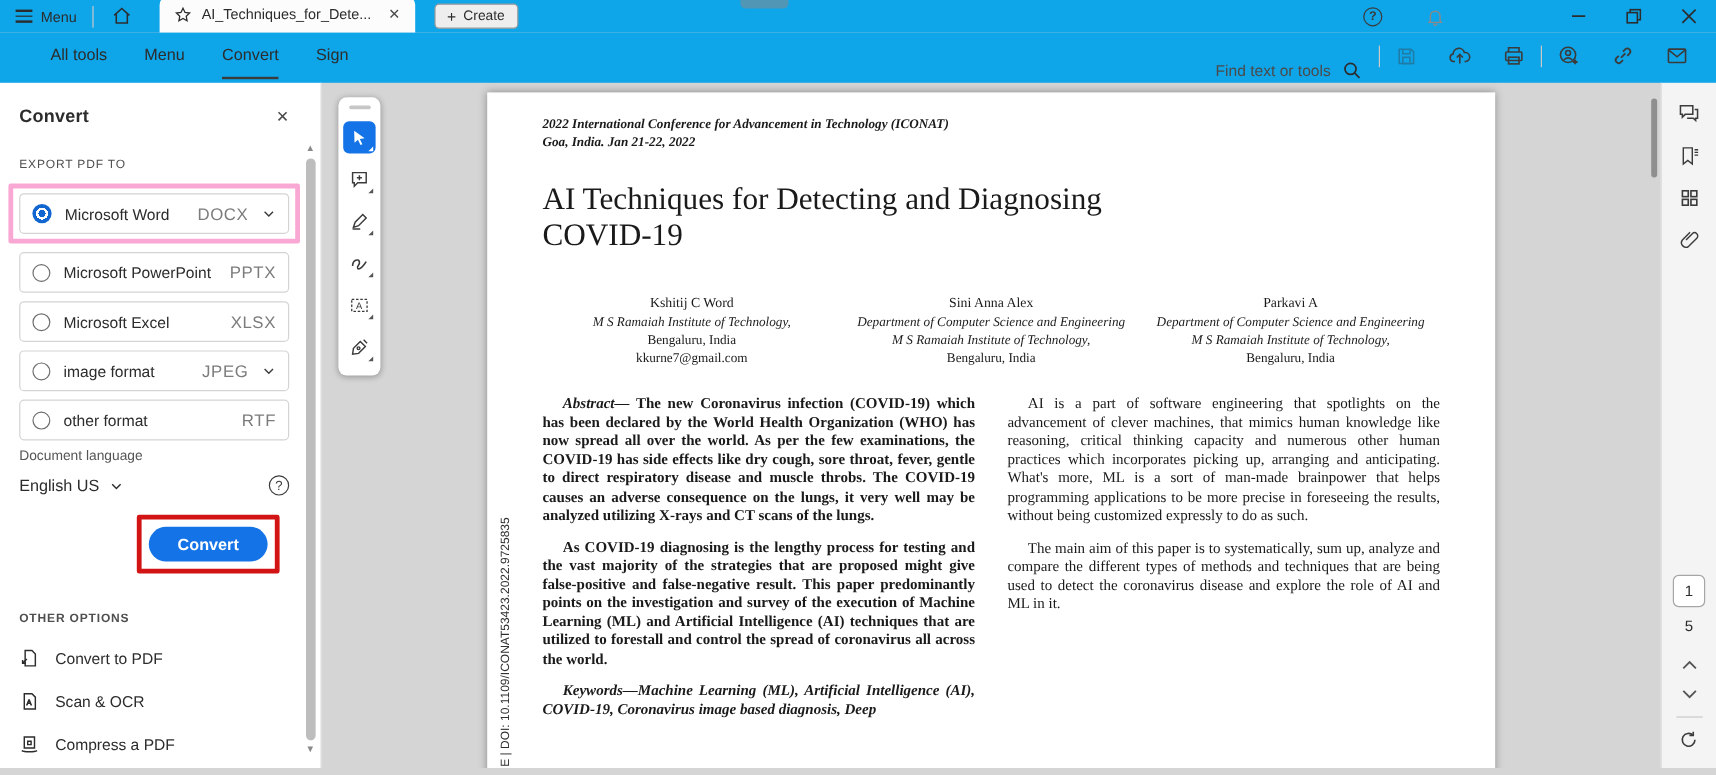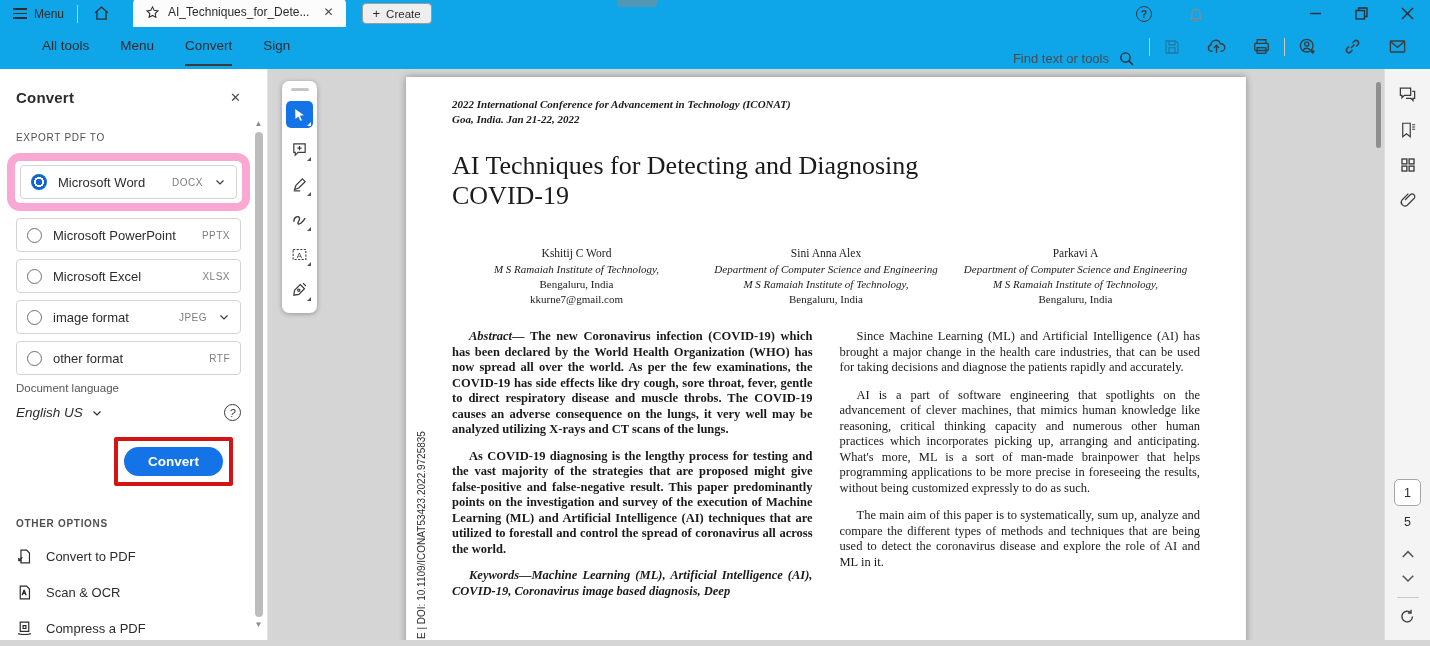--- a/index.html
+++ b/index.html
@@ -40,25 +40,25 @@
   
   .left-panel { width:268px; background:#fff; border-right:1px solid #e2e2e2; position:relative; padding:20px 26px 0 16px; }
   .panel-head { display:flex; align-items:center; justify-content:space-between; }
   .panel-title { font-size:15px; color:#2c2c2c; font-weight:bold; letter-spacing:.2px; }
   .panel-close { font-size:13px; color:#4b4b4b; cursor:pointer; }
   .section-label { font-size:10px; letter-spacing:.7px; color:#4f4f4f; margin:26px 0 10px; }
   .opt-row { border:1px solid #d4d4d4; border-radius:4px; height:34px; display:flex; align-items:center; gap:11px; padding:0 10px; margin-bottom:7px; background:#fff; cursor:pointer; }
   .radio { width:15px; height:15px; border:1.5px solid #6f6f6f; border-radius:50%; flex:none; }
   .radio.on { border:none; background:radial-gradient(circle,#1166cf 0 3px,#ffffff 3px 5px,#1166cf 5px 100%); width:16px; height:16px; }
   .opt-label { font-size:13px; color:#2c2c2c; }
-  .fmt { margin-left:auto; font-size:10px; color:#7c7c7c; letter-spacing:.5px; }
-  .red-wrap { border:8px solid #f9a8d4; padding:4px 5px; margin:0 -9px 7px; border-radius:13px; }
+  .fmt { margin-left:auto; font-size:14px; color:#7c7c7c; letter-spacing:.5px; }
+  .red-wrap { border:4px solid #f9a8d4; padding:4px 5px; margin:0 -9px 7px; border-radius:2px; }
   .red-wrap .opt-row { margin-bottom:0; }
   .lang-label { font-size:11.5px; color:#555; }
-  .lang-row { display:flex; align-items:center; margin-top:10px; font-size:13.5px; color:#2c2c2c;font-style:italic; }
+  .lang-row { display:flex; align-items:center; margin-top:10px; font-size:13.5px; color:#2c2c2c; }
   .lang-value { display:flex; align-items:center; gap:8px; cursor:pointer; }
   .lang-help { margin-left:auto; width:17px; height:17px; border:1.4px solid #3b3b3b; border-radius:50%; font-size:11px; display:flex; align-items:center; justify-content:center; color:#3b3b3b; cursor:pointer; }
   .convert-area { display:flex; justify-content:flex-end; margin-top:16px; padding-right:8px; }
   .red-wrap2 { border:4px solid #d21414; padding:6px 6px; border-radius:2px; }
   .convert-btn { background:#1473e6; border:none; color:#fff; font-weight:bold; font-size:13.5px; padding:7px 24px; border-radius:17px; cursor:pointer; font-family:"Liberation Sans",sans-serif; }
   .other-item { display:flex; align-items:center; gap:13px; margin:19px 0; font-size:13px; color:#2c2c2c; cursor:pointer; }
   .panel-scroll { position:absolute; right:3px; top:50px; bottom:10px; width:11px; display:flex; flex-direction:column; align-items:center; }
   .ps-arrow { color:#8a8a8a; font-size:8px; line-height:10px; cursor:pointer; }
   .ps-thumb { width:8px; flex:1; background:#bdbdbd; border-radius:4px; margin:3px 0; cursor:pointer; }
 
@@ -431,21 +431,20 @@
         </div>
       </div>
 
       <div class="cols">
         <div class="col col-left">
           <p><span class="abstract-label">Abstract—</span><span> The new Coronavirus infection (COVID-19) which has been declared by the World Health Organization (WHO) has now spread all over the world. As per the few examinations, the COVID-19 has side effects like dry cough, sore throat, fever, gentle to direct respiratory disease and muscle throbs. The COVID-19 causes an adverse consequence on the lungs, it very well may be analyzed utilizing X-rays and CT scans of the lungs.</span></p>
           <p>As COVID-19 diagnosing is the lengthy process for testing and the vast majority of the strategies that are proposed might give false-positive and false-negative result. This paper predominantly points on the investigation and survey of the execution of Machine Learning (ML) and Artificial Intelligence (AI) techniques that are utilized to forestall and control the spread of coronavirus all across the world.</p>
           <p class="kw">Keywords—Machine Learning (ML), Artificial Intelligence (AI), COVID-19, Coronavirus image based diagnosis, Deep</p>
         </div>
         <div class="col col-right">
-          <p>Since Machine Learning (ML) and Artificial Intelligence (AI) has brought a major change in the health care industries, that can be used for taking decisions and diagnose the patients rapidly and accurately.</p>
           <p>AI is a part of software engineering that spotlights on the advancement of clever machines, that mimics human knowledge like reasoning, critical thinking capacity and numerous other human practices which incorporates picking up, arranging and anticipating. What's more, ML is a sort of man-made brainpower that helps programming applications to be more precise in foreseeing the results, without being customized expressly to do as such.</p>
           <p>The main aim of this paper is to systematically, sum up, analyze and compare the different types of methods and techniques that are being used to detect the coronavirus disease and explore the role of AI and ML in it.</p>
         </div>
       </div>
 
       <div class="doi">E | DOI: 10.1109/ICONAT53423.2022.9725835</div>
     </div>
 
     <div class="doc-scroll"></div>
   </div>

